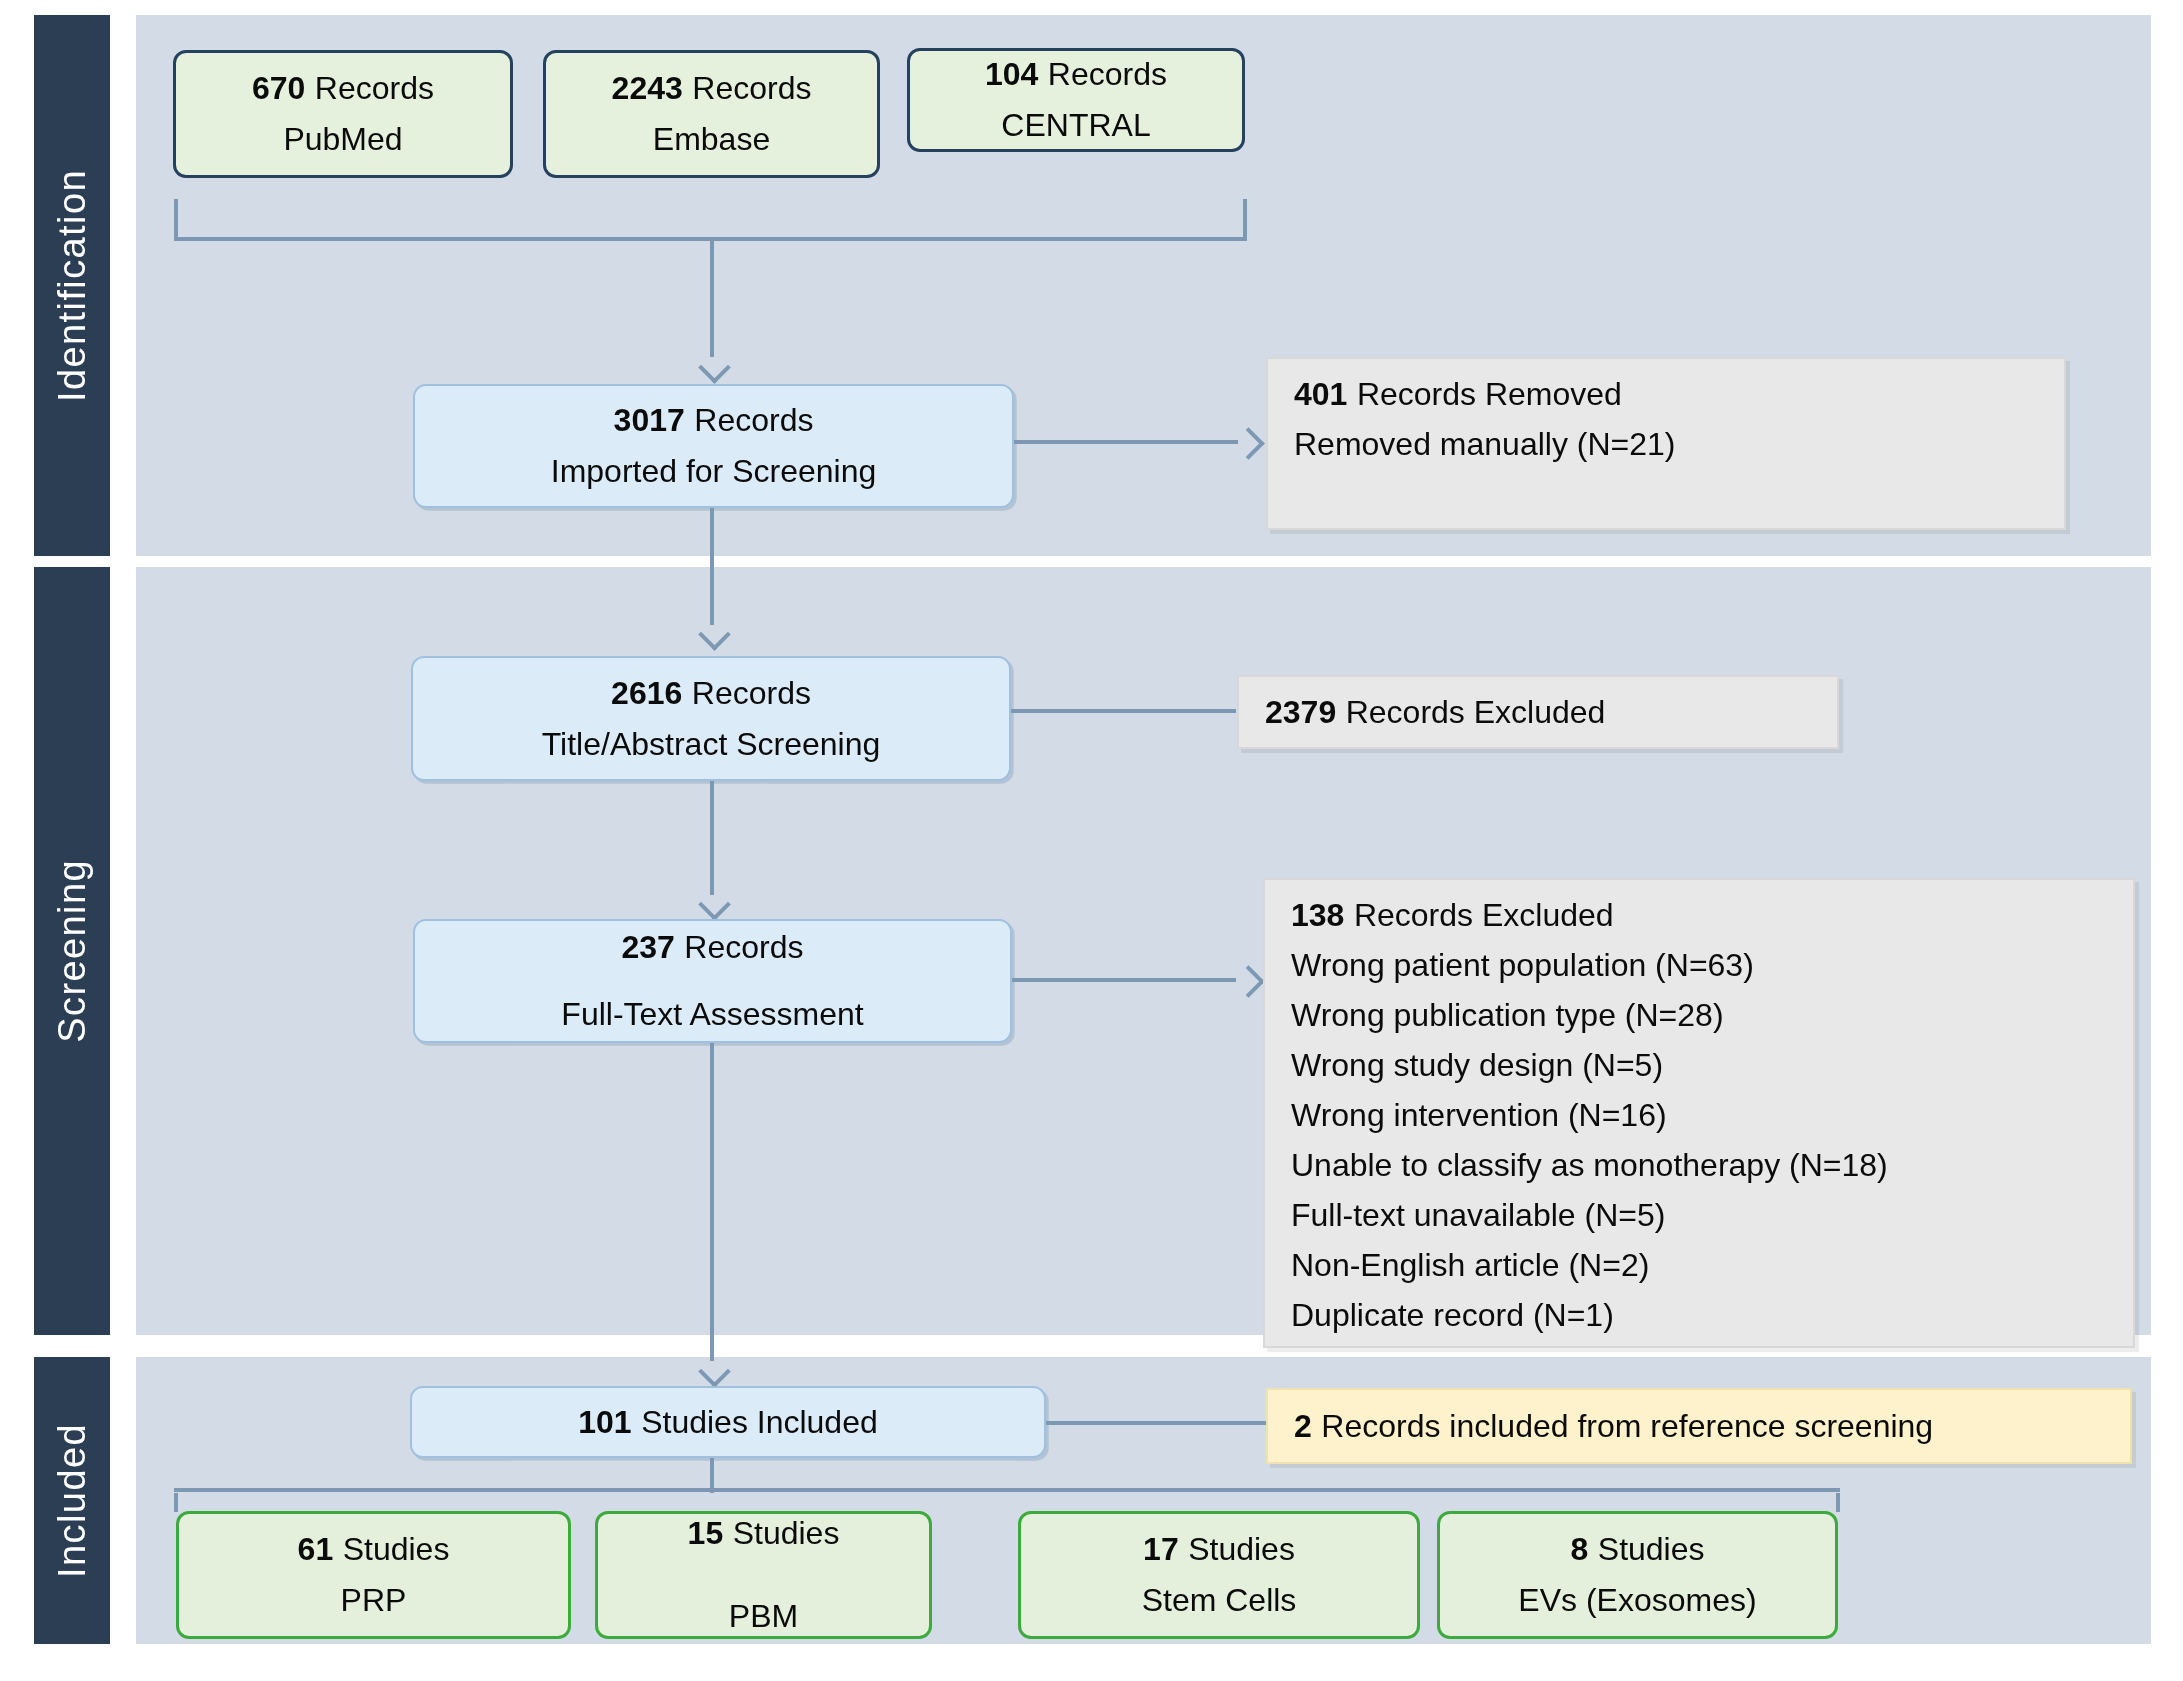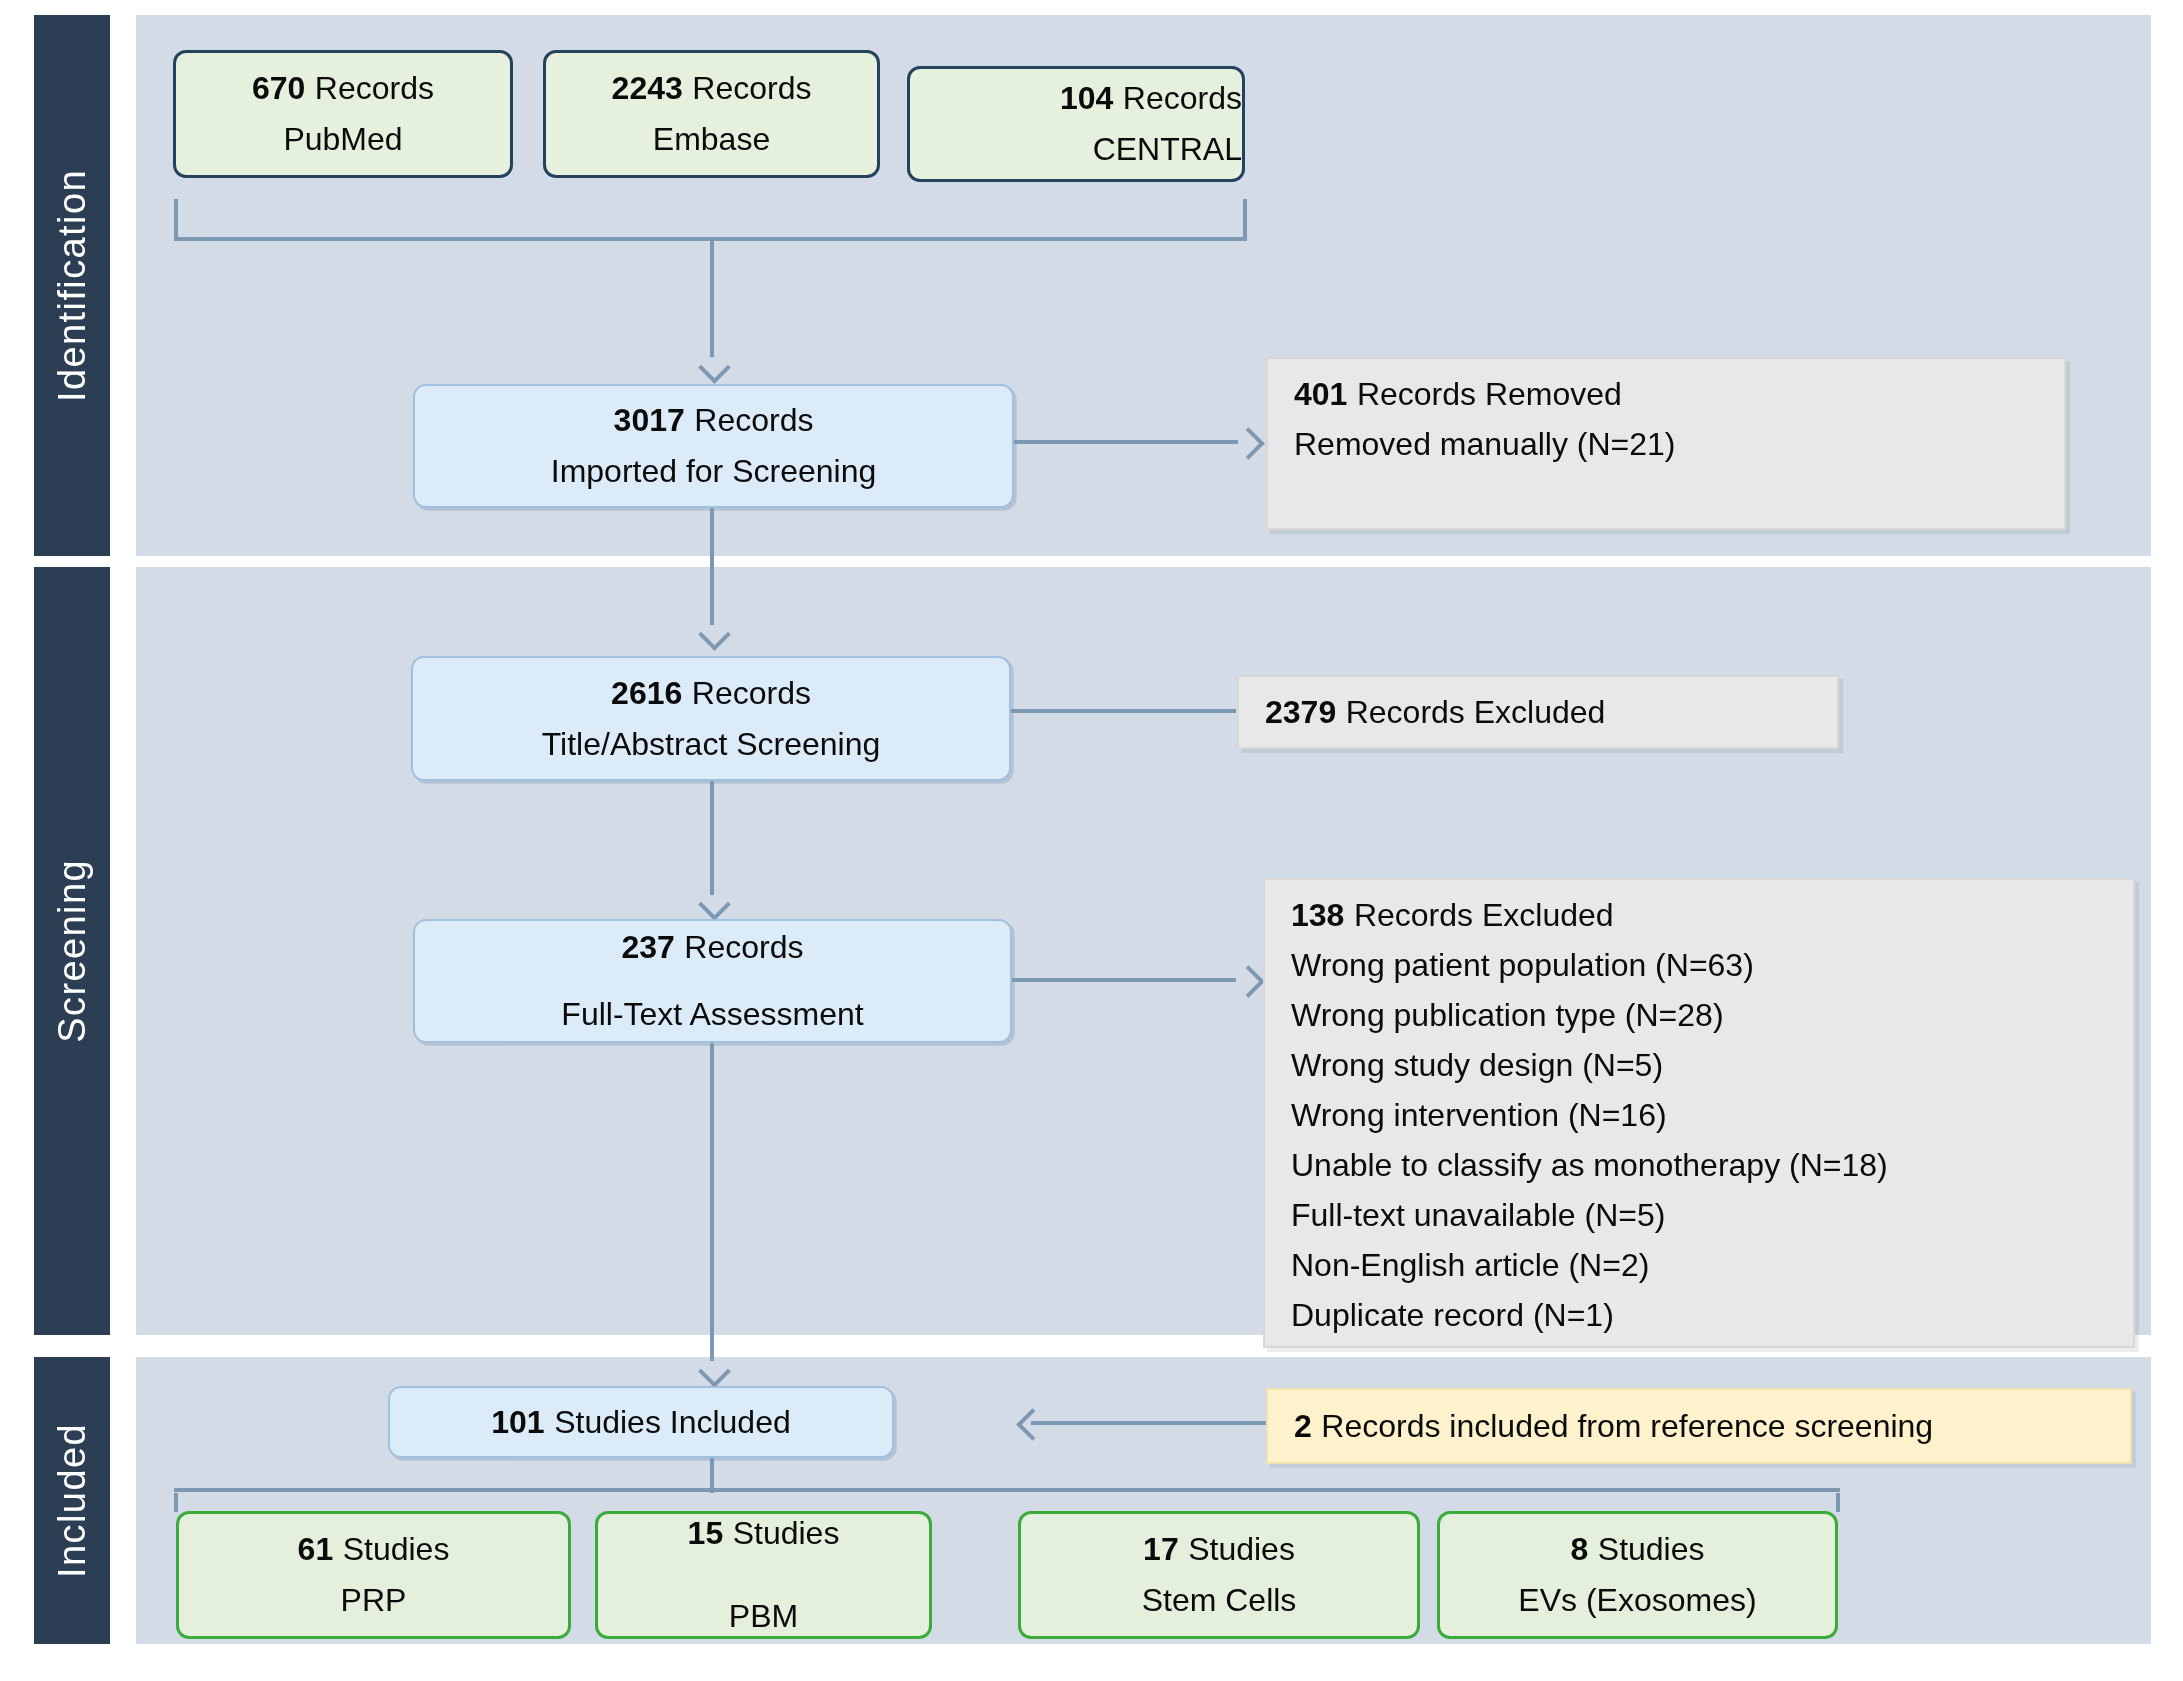--- a/index.html
+++ b/index.html
@@ -89,21 +89,21 @@
   <div class="ln" style="left:1836px;top:1493px;width:4.1px;height:19px;"></div>
 
   <div class="box source centered" style="left:173px;top:50px;width:340px;height:128px;">
     <div><b class="num">670</b><span>Records</span></div>
     <div>PubMed</div>
   </div>
   <div class="box source centered" style="left:543px;top:50px;width:337px;height:128px;">
     <div><b class="num">2243</b><span>Records</span></div>
     <div>Embase</div>
   </div>
-  <div class="box source centered" style="left:907px;top:66px;width:338px;height:116px;align-items:flex-end;">
+  <div class="box source centered" style="left:907px;top:48px;width:338px;height:104px;">
     <div><b class="num">104</b><span>Records</span></div>
     <div>CENTRAL</div>
   </div>
 
   <div class="box process centered" style="left:413px;top:384px;width:601px;height:124px;">
     <div><b class="num">3017</b><span>Records</span></div>
     <div>Imported for Screening</div>
   </div>
 
   <div class="box note" style="left:1266px;top:357px;width:800px;height:173px;">
@@ -130,21 +130,21 @@
     <div>Wrong patient population (N=63)</div>
     <div>Wrong publication type (N=28)</div>
     <div>Wrong study design (N=5)</div>
     <div>Wrong intervention (N=16)</div>
     <div>Unable to classify as monotherapy (N=18)</div>
     <div>Full-text unavailable (N=5)</div>
     <div>Non-English article (N=2)</div>
     <div>Duplicate record (N=1)</div>
   </div>
 
-  <div class="box process centered" style="left:388px;top:1386px;width:506px;height:72px;">
+  <div class="box process centered" style="left:410px;top:1386px;width:636px;height:72px;">
     <div><b class="num">101</b><span>Studies Included</span></div>
   </div>
 
   <div class="box reference" style="left:1266px;top:1388px;width:866px;height:76px;">
     <div><b class="num">2</b><span>Records included from reference screening</span></div>
   </div>
 
   <div class="box final centered" style="left:176px;top:1511px;width:395px;height:128px;">
     <div><b class="num">61</b><span>Studies</span></div>
     <div>PRP</div>

